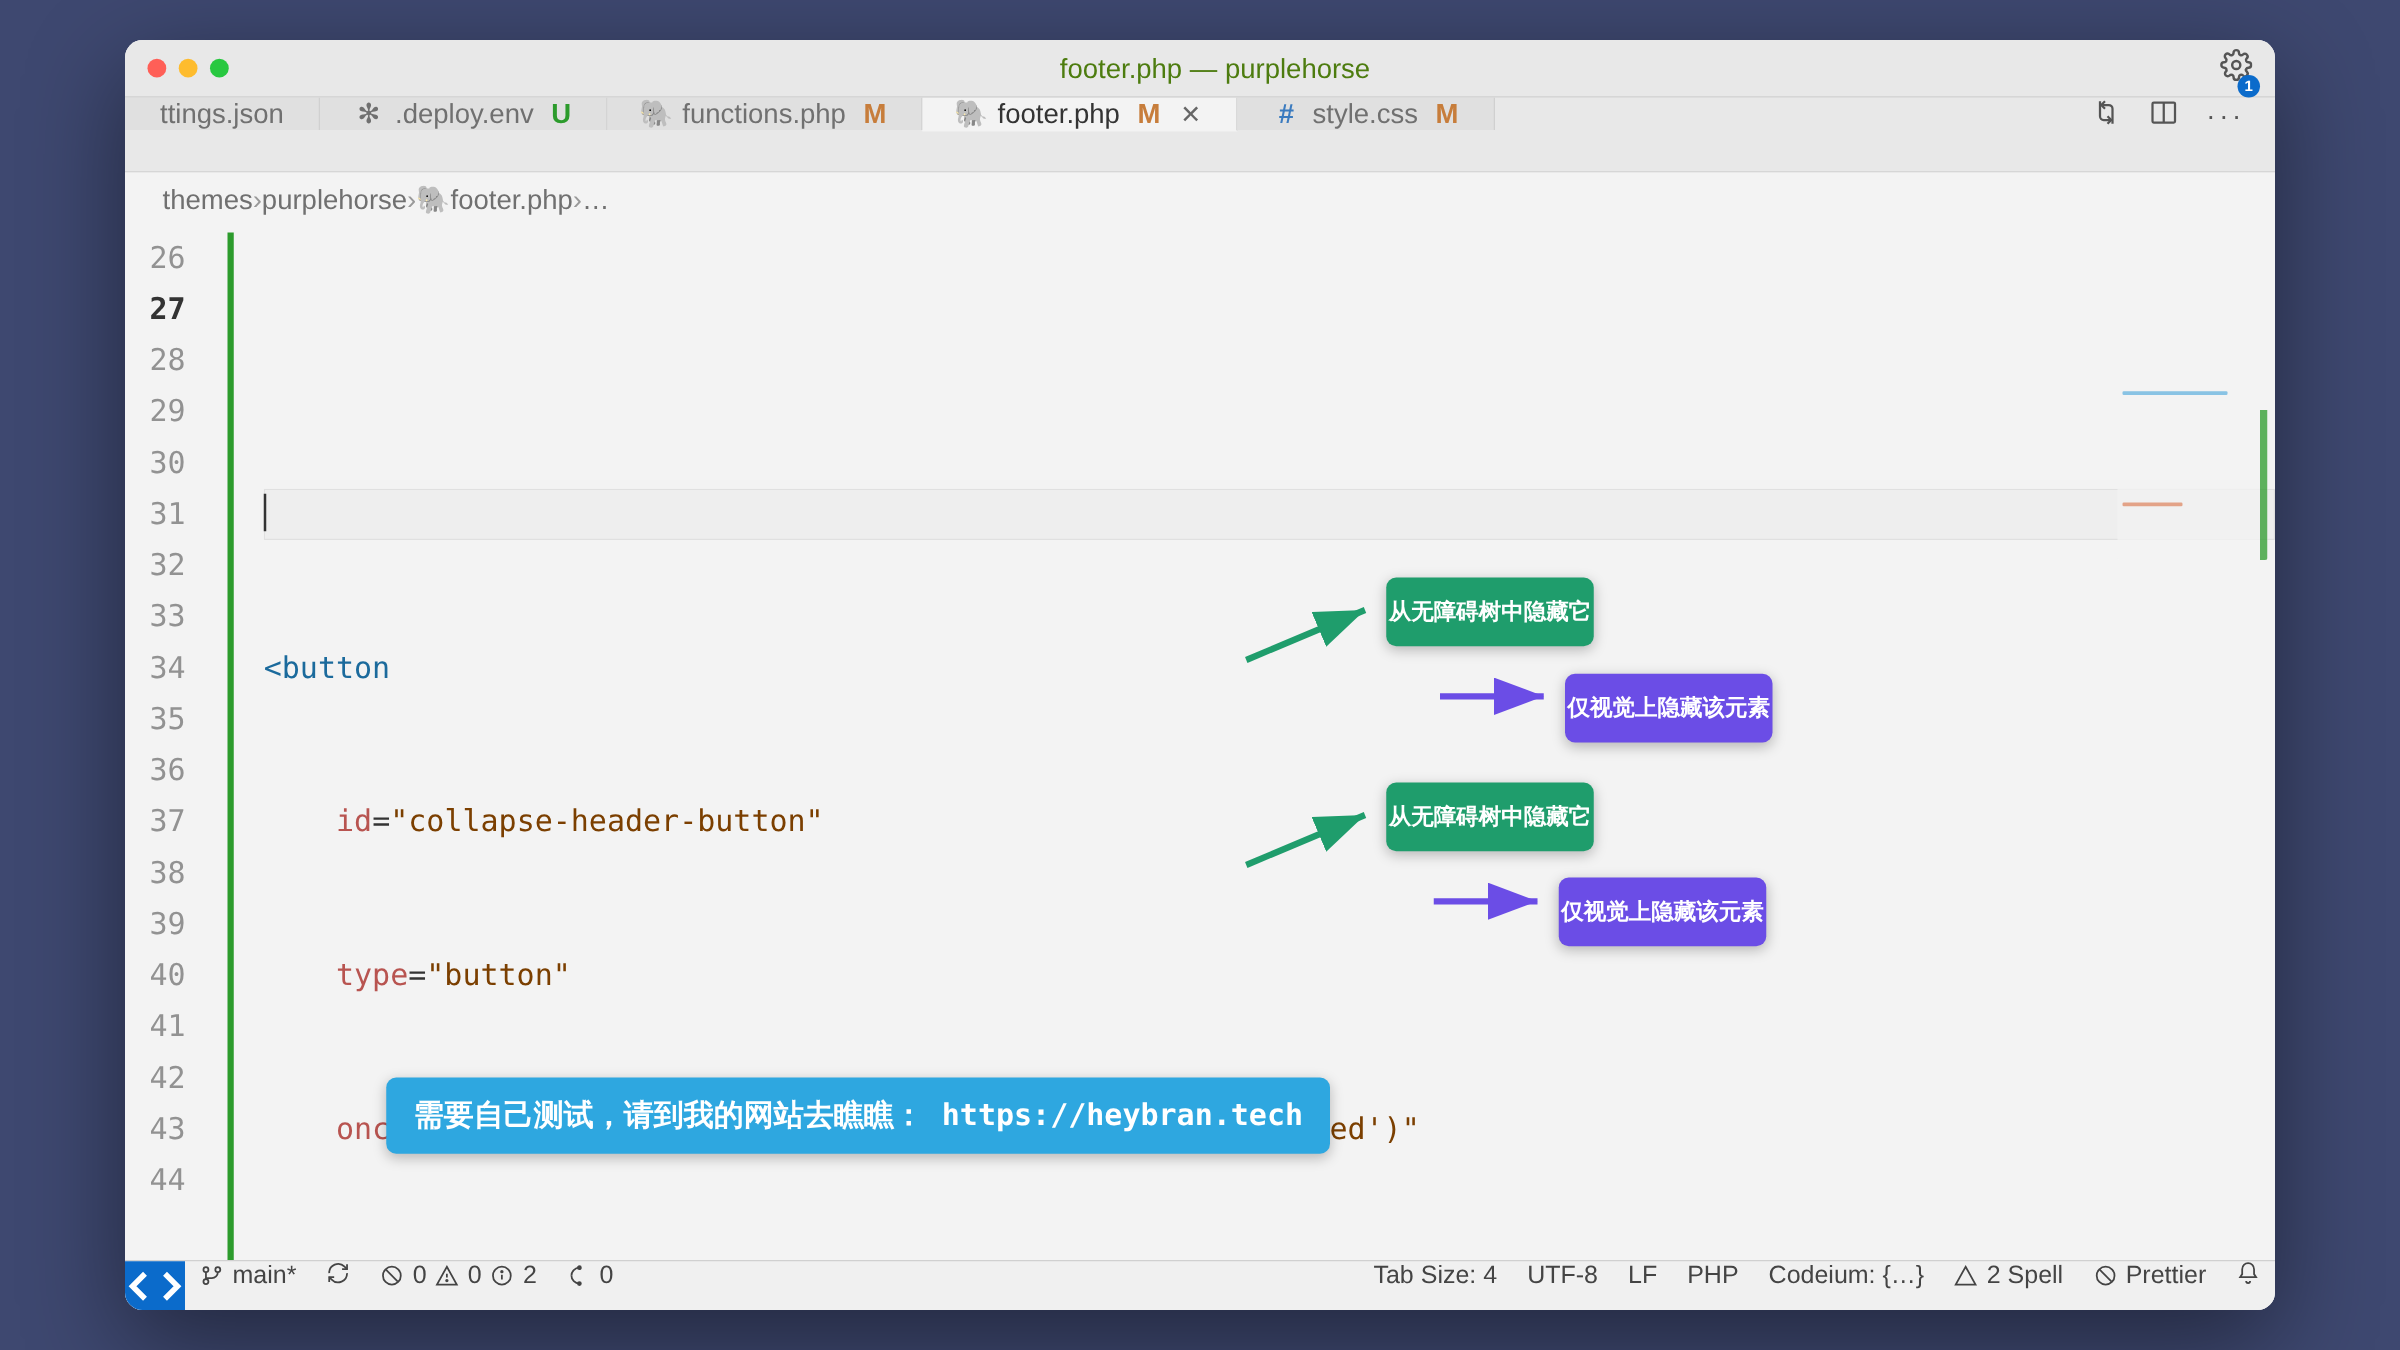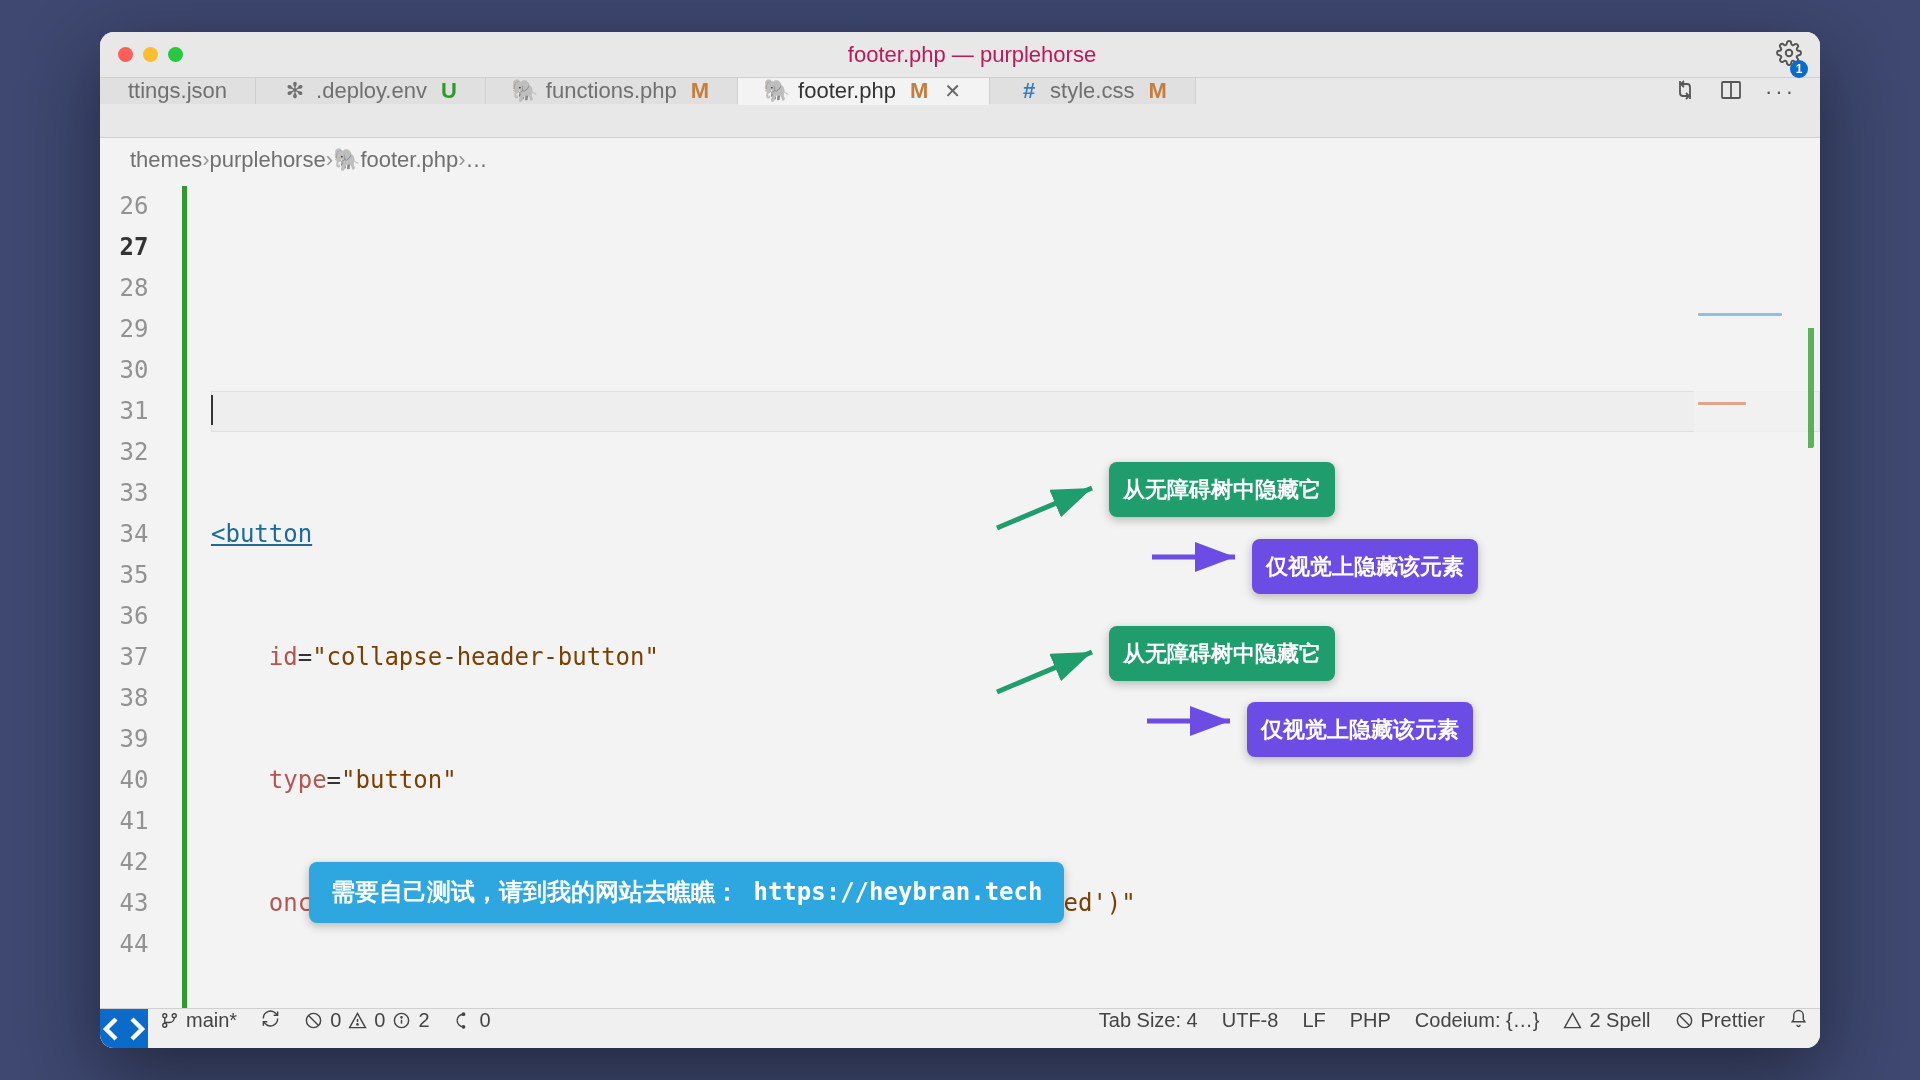--- a/index.html
+++ b/index.html
@@ -42,21 +42,21 @@
 .titlebar {
   height: 46px;
   display: flex; align-items: center;
   position: relative;
   background: var(--bg-tabbar);
   border-bottom: 1px solid var(--border);
 }
 .traffic { display:flex; gap:10px; margin-left:18px; }
 .traffic span { width:15px; height:15px; border-radius:50%; display:block; }
 .t-close{background:#ff5f57;} .t-min{background:#febc2e;} .t-max{background:#28c840;}
-.titletext { position:absolute; left:0; right:0; text-align:center; font-size:22px; color:#be185d; font-weight:500; pointer-events:none;padding-left:24px; }
+.titletext { position:absolute; left:0; right:0; text-align:center; font-size:22px; color:#4d7c0f; font-weight:500; pointer-events:none;padding-left:24px; }
 .settings-icon { position:absolute; right:18px; color:#555; }
 .settings-icon svg { width:26px; height:26px; }
 .settings-badge { position:absolute; right:12px; top:28px; width:18px; height:18px; border-radius:50%; background:var(--badge-blue); color:#fff; font-size:12px; display:flex; align-items:center; justify-content:center; font-weight:600; }
 
 .tabbar { height:60px; background:var(--bg-tabbar); display:flex; align-items:flex-start; border-bottom:1px solid var(--border); }
 .tab { display:flex; align-items:center; gap:10px; padding:0 28px; font-size:22px; color:var(--text-muted); border-right:1px solid var(--border); background:var(--bg-tab-inactive); }
 .tab.active { background:var(--bg-tab-active); color:#333; border-bottom:1px solid var(--bg-tab-active); margin-bottom:-1px; }
 .tab .status-m { color:#c77d3b; font-weight:600; margin-left:4px; }
 .tab .status-u { color:#2c9b2c; font-weight:600; margin-left:4px; }
 .tab .close { color:#666; margin-left:6px; font-size:20px; }
@@ -70,23 +70,23 @@
 .editor { flex:1; position:relative; display:flex; font-family: "SF Mono", ui-monospace, Menlo, Consolas, monospace; font-size:24px; line-height:41px; overflow:hidden; }
 .gutter { width:82px; text-align:center; color:var(--gutter); padding-right:14px; user-select:none; padding-top:4px; }
 .gutter div { height:41px; }
 .gutter .current { color:#333; font-weight:700; }
 .change-bar { width:5px; background:var(--added-bar); margin-top:4px; }
 .code { flex:1; padding-left:24px; padding-top:4px; white-space:pre; color:#333; position:relative; }
 .code .row { height:41px; position:relative; }
 .code .cursor-line { background:rgba(0,0,0,0.02); box-shadow: inset 0 0 0 1px rgba(0,0,0,0.06); }
 .cursor { display:inline-block; width:2px; height:30px; background:#333; vertical-align:middle; margin-top:-4px; }
 
-.tg{color:#1b6a9c;text-decoration:underline;} .an{color:#b85450;} .av{color:#7b3f00;}
-
-.ov-label { position:absolute; font-size:22px; font-weight:600; color:#fff; padding:7px 14px; border-radius:8px; white-space:nowrap; box-shadow:0 3px 10px rgba(0,0,0,0.25); }
+.tg{color:#1b6a9c;} .an{color:#b85450;} .av{color:#7b3f00;}
+
+.ov-label { position:absolute; font-size:18px; font-weight:600; color:#fff; padding:7px 2px; border-radius:8px; white-space:nowrap; box-shadow:0 3px 10px rgba(0,0,0,0.25); }
 .ov-green { background:var(--green-label); }
 .ov-purple { background:var(--purple-label); }
 .ov-blue { background:var(--blue-label); font-weight:600; }
 .arrow { position:absolute; pointer-events:none; }
 
 .minimap { position:absolute; right:6px; top:6px; width:120px; height:260px; background:linear-gradient(#f3f3f3,#f3f3f3); border-radius:2px; opacity:0.75; overflow:hidden; }
 .minimap .mm-line { height:3px; margin:2px 4px; border-radius:1px; }
 .minimap .mm-bar { position:absolute; right:0; top:140px; width:6px; height:420px; background:#2c9b2c; }
 
 .statusbar { height:40px; background:#f0f0f0; border-top:1px solid var(--border); display:flex; align-items:flex-start; font-size:20px; color:#444; }

